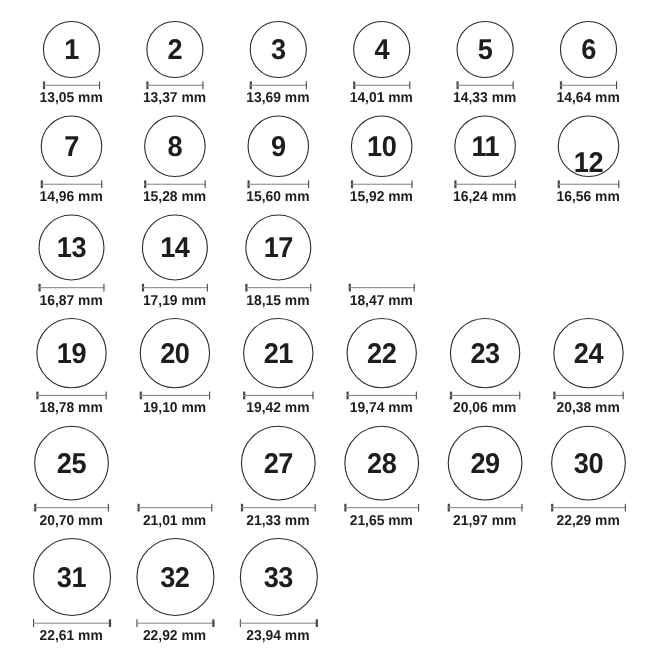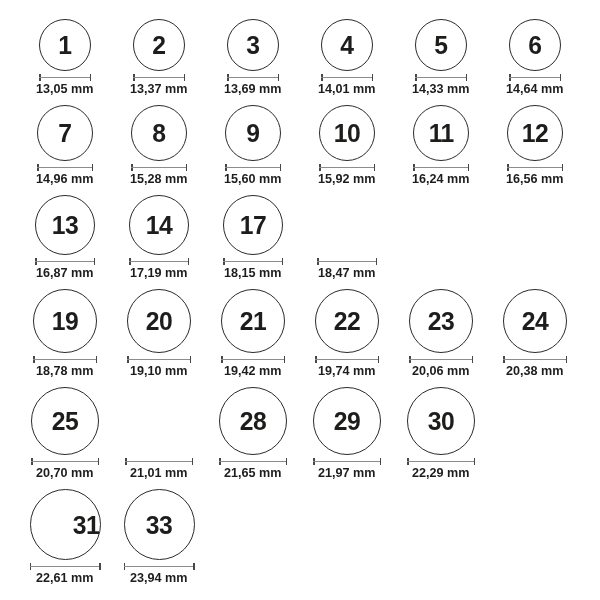--- a/index.html
+++ b/index.html
@@ -212,21 +212,21 @@
     </div>
     <div class="dim" style="width: 56px;">
       <span class="tick left" style="background: rgb(71, 71, 71);"></span>
       <span class="bar" style="background: rgb(140, 140, 140);"></span>
       <span class="tick right" style="background: rgb(71, 71, 71);"></span>
     </div>
     <div class="label" style="color: rgb(29, 29, 27);">16,24 mm</div>
   </div>
 
   <div class="cell">
-    <div class="circle" style="width: 56px; height: 56px; border-color: rgb(43, 43, 43);">
+    <div class="circle" style="width: 56px; height: 56px; border-color: rgb(43, 43, 43); align-items: flex-end;">
       <span class="num" style="color: rgb(29, 29, 27);">12</span>
     </div>
     <div class="dim" style="width: 56px;">
       <span class="tick left" style="background: rgb(71, 71, 71);"></span>
       <span class="bar" style="background: rgb(140, 140, 140);"></span>
       <span class="tick right" style="background: rgb(71, 71, 71);"></span>
     </div>
     <div class="label" style="color: rgb(29, 29, 27);">16,56 mm</div>
   </div>
 </div>
@@ -366,20 +366,31 @@
 
   <div class="cell">
     <div class="dim" style="width: 68px;">
       <span class="tick left" style="background: rgb(71, 71, 71);"></span>
       <span class="bar" style="background: rgb(140, 140, 140);"></span>
       <span class="tick right" style="background: rgb(71, 71, 71);"></span>
     </div>
     <div class="label" style="color: rgb(29, 29, 27);">21,01 mm</div>
   </div>
 
+  <div class="cell">
+    <div class="circle" style="width: 68px; height: 68px; border-color: rgb(43, 43, 43);">
+      <span class="num" style="color: rgb(29, 29, 27);">27</span>
+    </div>
+    <div class="dim" style="width: 68px;">
+      <span class="tick left" style="background: rgb(71, 71, 71);"></span>
+      <span class="bar" style="background: rgb(140, 140, 140);"></span>
+      <span class="tick right" style="background: rgb(71, 71, 71);"></span>
+    </div>
+    <div class="label" style="color: rgb(29, 29, 27);">21,33 mm</div>
+  </div>
 
   <div class="cell">
     <div class="circle" style="width: 68px; height: 68px; border-color: rgb(43, 43, 43);">
       <span class="num" style="color: rgb(29, 29, 27);">28</span>
     </div>
     <div class="dim" style="width: 68px;">
       <span class="tick left" style="background: rgb(71, 71, 71);"></span>
       <span class="bar" style="background: rgb(140, 140, 140);"></span>
       <span class="tick right" style="background: rgb(71, 71, 71);"></span>
     </div>
@@ -405,31 +416,42 @@
     <div class="dim" style="width: 68px;">
       <span class="tick left" style="background: rgb(71, 71, 71);"></span>
       <span class="bar" style="background: rgb(140, 140, 140);"></span>
       <span class="tick right" style="background: rgb(71, 71, 71);"></span>
     </div>
     <div class="label" style="color: rgb(29, 29, 27);">22,29 mm</div>
   </div>
 </div>
     <div class="row">
   <div class="cell">
-    <div class="circle" style="width: 71px; height: 71px; border-color: rgb(43, 43, 43); justify-content: flex-end;">
+    <div class="circle" style="width: 71px; height: 71px; border-color: rgb(43, 43, 43);">
       <span class="num" style="color: rgb(29, 29, 27);">31</span>
     </div>
     <div class="dim" style="width: 71px;">
       <span class="tick left" style="background: rgb(71, 71, 71);"></span>
       <span class="bar" style="background: rgb(140, 140, 140);"></span>
       <span class="tick right" style="background: rgb(71, 71, 71);"></span>
     </div>
     <div class="label" style="color: rgb(29, 29, 27);">22,61 mm</div>
   </div>
 
+  <div class="cell">
+    <div class="circle" style="width: 71px; height: 71px; border-color: rgb(43, 43, 43);">
+      <span class="num" style="color: rgb(29, 29, 27);">32</span>
+    </div>
+    <div class="dim" style="width: 71px;">
+      <span class="tick left" style="background: rgb(71, 71, 71);"></span>
+      <span class="bar" style="background: rgb(140, 140, 140);"></span>
+      <span class="tick right" style="background: rgb(71, 71, 71);"></span>
+    </div>
+    <div class="label" style="color: rgb(29, 29, 27);">22,92 mm</div>
+  </div>
 
   <div class="cell">
     <div class="circle" style="width: 71px; height: 71px; border-color: rgb(43, 43, 43);">
       <span class="num" style="color: rgb(29, 29, 27);">33</span>
     </div>
     <div class="dim" style="width: 71px;">
       <span class="tick left" style="background: rgb(71, 71, 71);"></span>
       <span class="bar" style="background: rgb(140, 140, 140);"></span>
       <span class="tick right" style="background: rgb(71, 71, 71);"></span>
     </div>

